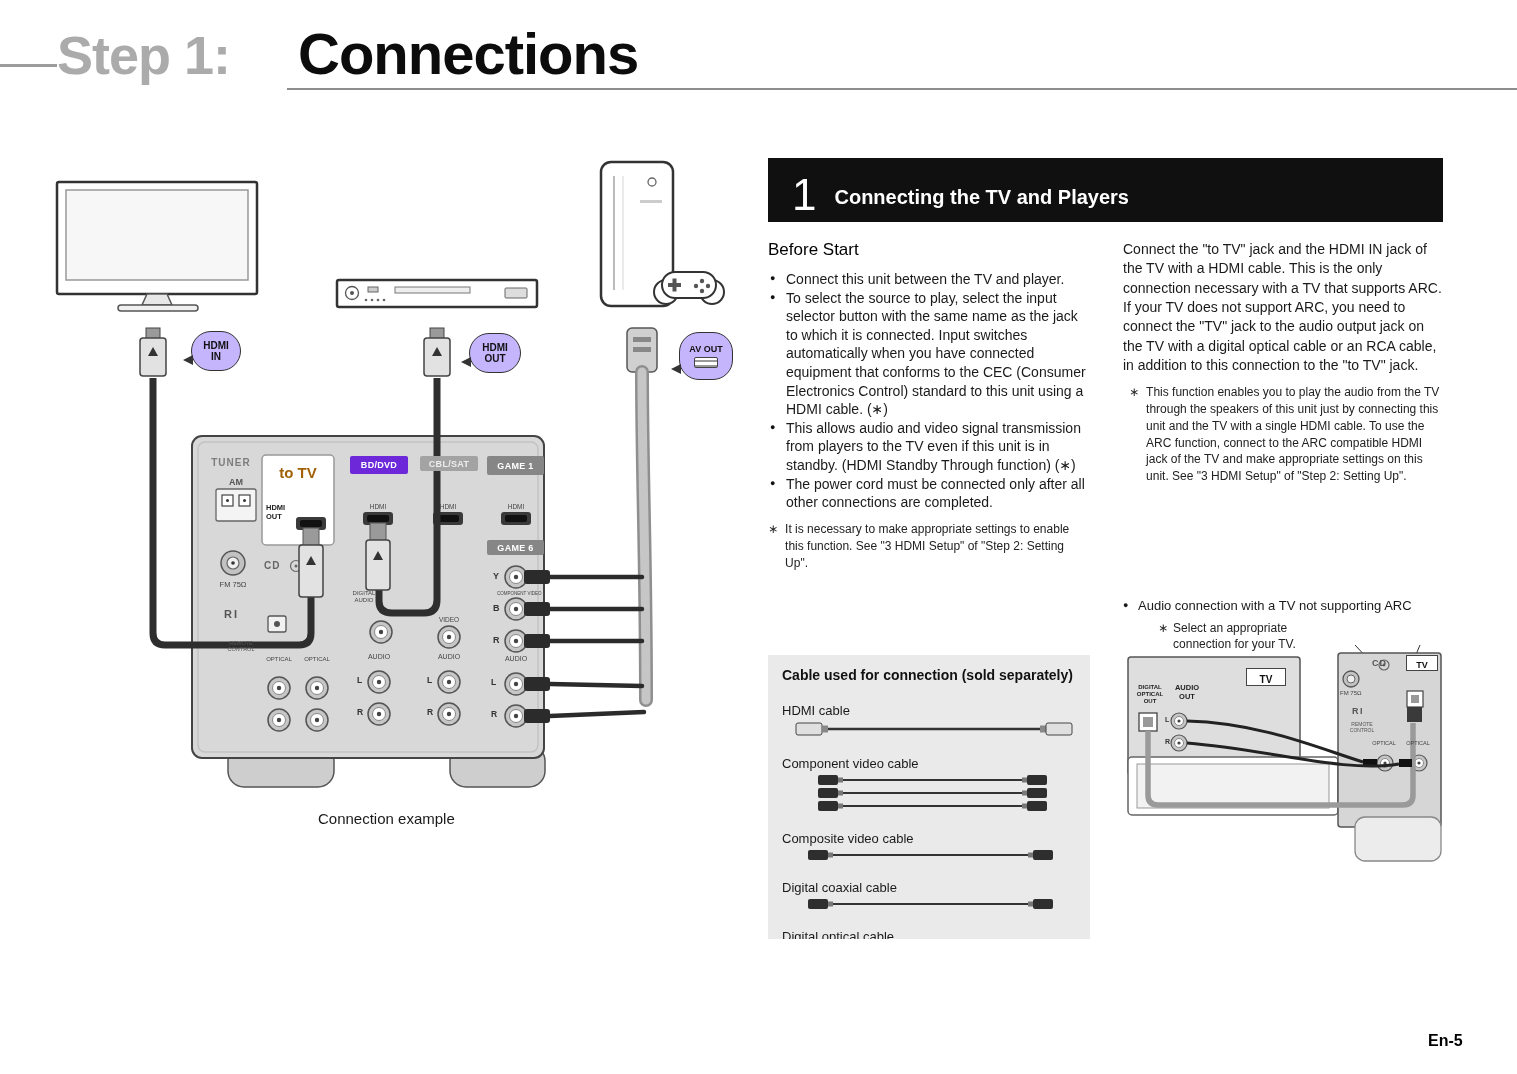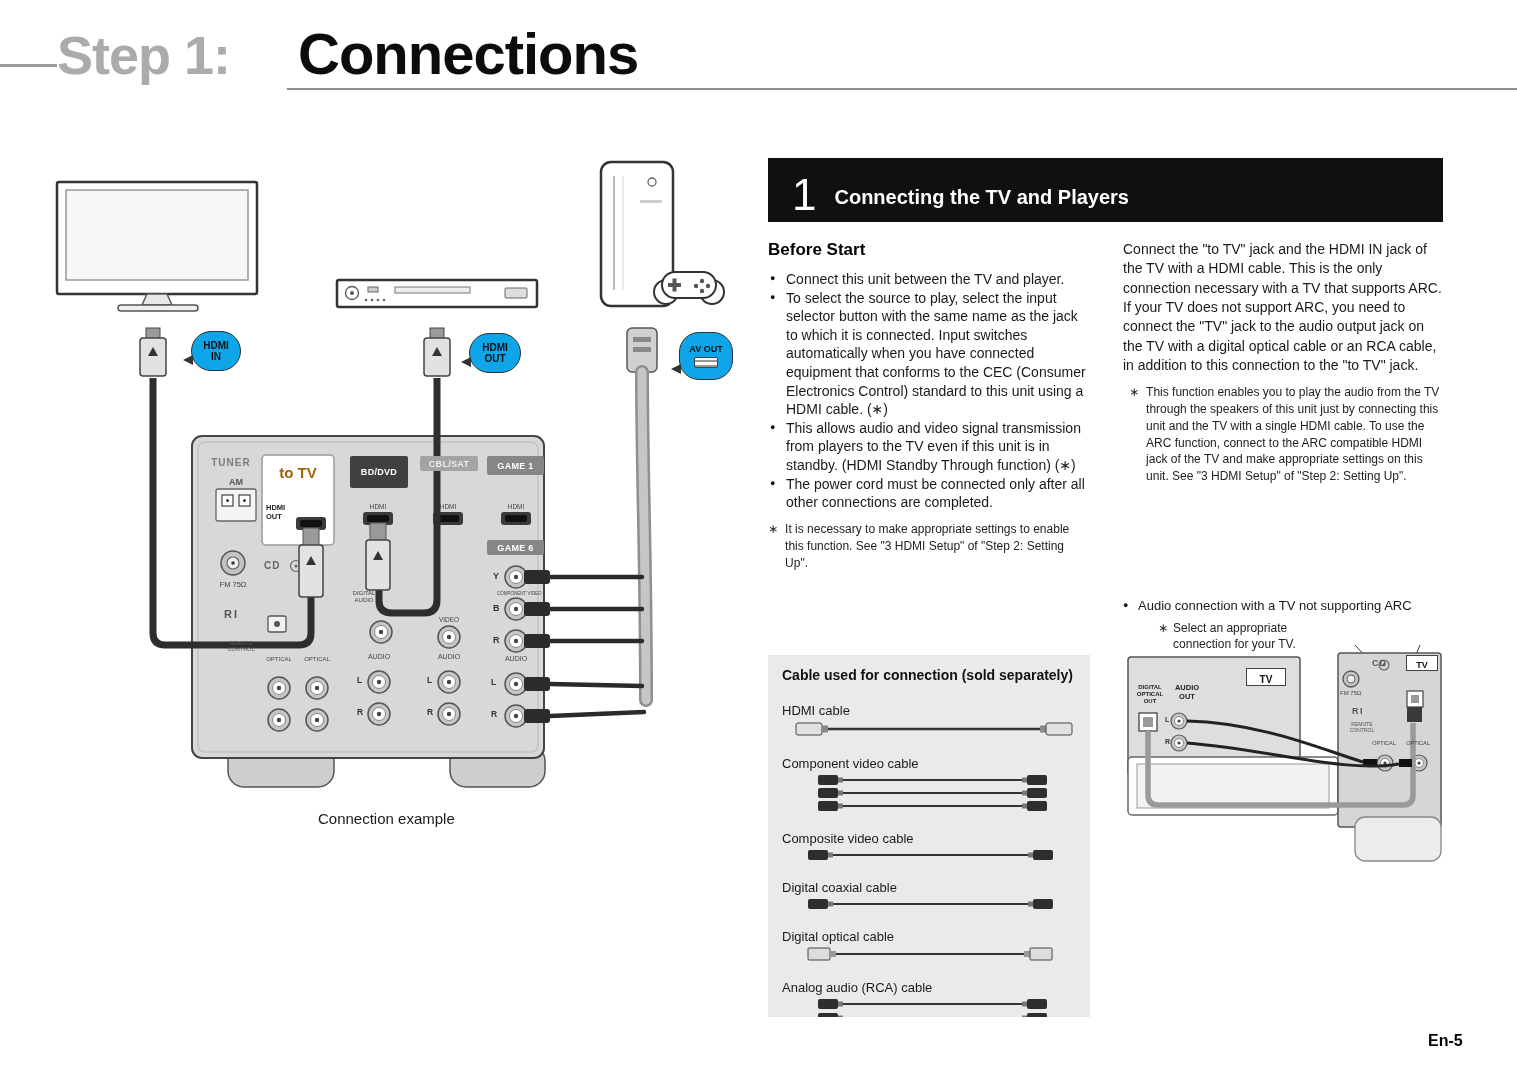--- a/index.html
+++ b/index.html
@@ -4,38 +4,38 @@
 <style>
   *{margin:0;padding:0;box-sizing:border-box}
   html,body{background:#9a9a9a}
   .page{position:relative;width:1517px;height:1074px;background:#fff;margin:0 auto;
         font-family:"Liberation Sans","DejaVu Sans",sans-serif;color:#111;overflow:hidden}
   .abs{position:absolute}
   .lb{position:absolute;color:#333;line-height:1.15}
   .ctr{text-align:center}
   .strip{position:absolute;display:flex;align-items:center;justify-content:center;
          font-weight:bold;font-size:9px;border-radius:2px;letter-spacing:.3px}
-  .callout{position:absolute;background:#0ea5e9;border:1.5px solid #333;border-radius:20px;
+  .callout{position:absolute;background:#c4b5fd;border:1.5px solid #333;border-radius:20px;
            display:flex;align-items:center;justify-content:center;flex-direction:column;
            text-align:center;font-size:10px;font-weight:bold;line-height:1.12;gap:2px}
   .callout::before{content:"";position:absolute;left:-9px;bottom:5px;width:0;height:0;
            border-top:5px solid transparent;border-bottom:5px solid transparent;
            border-right:10px solid #333}
   .av-icon{width:24px;height:11px;border:1.2px solid #444;border-radius:2px;
            background:repeating-linear-gradient(180deg,#fff 0 2px,#999 2px 3.5px,#fff 3.5px 5px)}
   .bullets{list-style:none}
   .bullets li{position:relative;padding-left:18px;font-size:14px;line-height:1.33;color:#1a1a1a}
   .bullets li::before{content:"●";position:absolute;left:2px;top:3px;font-size:9px;color:#111}
   .fn{display:flex;gap:7px;font-size:12px;line-height:1.4;color:#222;margin-top:9px}
   .fn .star{flex:none}
   .cable-box{background:#eaeaea;padding:12px 14px;overflow:hidden}
   .cable-heading{font-size:14px;font-weight:bold;line-height:1.28;margin-bottom:4px}
   .cable-label{font-size:13px;color:#1a1a1a;margin:18px 0 2px}
   .cable-art{display:block;margin-left:8px}
-  h3.sec{font-size:17px;font-weight:bold;color:#000;margin-bottom:10px}
+  h3.sec{font-size:17px;font-weight:normal;color:#000;margin-bottom:10px}
   .audio-note{position:absolute;left:1123px;top:598px;width:330px;font-size:13px;
               padding-left:15px;color:#1a1a1a}
   .audio-note::before{content:"●";position:absolute;left:0;top:2px;font-size:9px}
   .select-note{position:absolute;left:1158px;top:621px;width:170px;display:flex;gap:5px;
                font-size:12px;line-height:1.3;color:#222}
   .boxlabel{position:absolute;background:#fff;border:1.3px solid #444;display:flex;
             align-items:flex-end;justify-content:center;font-weight:bold}
   .pagenum{position:absolute;left:1428px;top:1032px;font-size:16px;font-weight:bold;color:#000}
 </style>
 </head>
@@ -208,21 +208,21 @@
   </div>
   <div class="callout" style="left:679px;top:332px;width:54px;height:48px;font-size:9px">
     <span>AV OUT</span>
     <span class="av-icon"></span>
   </div>
 
   <div class="lb ctr" style="left:202px;top:457px;width:58px;font-size:10px;font-weight:bold;color:#7d7d7d;letter-spacing:1px">TUNER</div>
   <div class="lb ctr" style="left:218px;top:477px;width:36px;font-size:9px;font-weight:bold;color:#555">AM</div>
   <div class="lb ctr" style="left:266px;top:464px;width:64px;font-size:15px;font-weight:bold;color:#a16207">to TV</div>
   <div class="lb" style="left:266px;top:504px;width:30px;font-size:7.5px;font-weight:bold;color:#222">HDMI OUT</div>
-  <div class="strip" style="left:350px;top:456px;width:58px;height:32px;background:#404040;color:#fff">BD/DVD</div>
+  <div class="strip" style="left:350px;top:456px;width:58px;height:18px;background:#6d28d9;color:#fff">BD/DVD</div>
   <div class="strip" style="left:420px;top:456px;width:58px;height:15px;background:#a3a3a3;color:#ededed">CBL/SAT</div>
   <div class="strip" style="left:487px;top:456px;width:57px;height:19px;background:#868686;color:#fff">GAME 1</div>
   <div class="strip" style="left:487px;top:540px;width:57px;height:15px;background:#868686;color:#fff">GAME 6</div>
   <div class="lb ctr" style="left:363px;top:503px;width:30px;font-size:6.5px;color:#444">HDMI</div>
   <div class="lb ctr" style="left:433px;top:503px;width:30px;font-size:6.5px;color:#444">HDMI</div>
   <div class="lb ctr" style="left:501px;top:503px;width:30px;font-size:6.5px;color:#444">HDMI</div>
   <div class="lb" style="left:264px;top:560px;font-size:10px;font-weight:bold;color:#666;letter-spacing:1px">CD</div>
   <div class="lb ctr" style="left:208px;top:581px;width:50px;font-size:7.5px;color:#444">FM 75Ω</div>
   <div class="lb" style="left:224px;top:608px;font-size:11px;font-weight:bold;color:#555;letter-spacing:2px">RI</div>
   <div class="lb ctr" style="left:218px;top:640px;width:46px;font-size:5.5px;color:#555">REMOTE CONTROL</div>
@@ -259,21 +259,21 @@
       <li>To select the source to play, select the input selector button with the same name as the jack to which it is connected. Input switches automatically when you have connected equipment that conforms to the CEC (Consumer Electronics Control) standard to this unit using a HDMI cable. (∗)</li>
       <li>This allows audio and video signal transmission from players to the TV even if this unit is in standby. (HDMI Standby Through function) (∗)</li>
       <li>The power cord must be connected only after all other connections are completed.</li>
     </ul>
     <div class="fn">
       <span class="star">∗</span>
       <span>It is necessary to make appropriate settings to enable this function. See "3 HDMI Setup" of "Step 2:  Setting Up".</span>
     </div>
   </div>
 
-  <div class="abs cable-box" style="left:768px;top:655px;width:322px;height:362px">
+  <div class="abs cable-box" style="left:768px;top:655px;width:322px;height:284px">
     <div class="cable-heading">Cable used for connection (sold separately)</div>
 
     <div class="cable-label">HDMI cable</div>
     <svg class="cable-art" width="290" height="18" viewBox="0 0 290 18">
       <rect x="6" y="3" width="26" height="12" rx="2" fill="#e0e0e0" stroke="#444"></rect>
       <rect x="32" y="5.5" width="6" height="7" fill="#888"></rect>
       <line x1="38" y1="9" x2="250" y2="9" stroke="#333" stroke-width="2.5"></line>
       <rect x="250" y="5.5" width="6" height="7" fill="#888"></rect>
       <rect x="256" y="3" width="26" height="12" rx="2" fill="#e0e0e0" stroke="#444"></rect>
     </svg>

